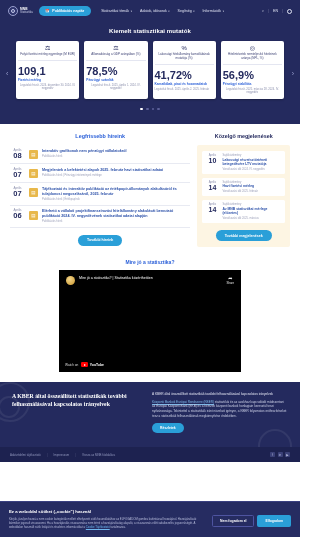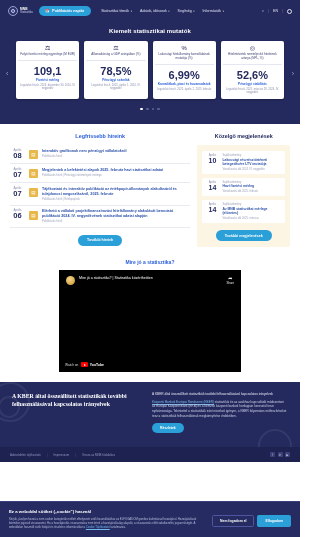--- a/index.html
+++ b/index.html
@@ -61,21 +61,21 @@
 
   
   .hero { background: #242a5e; padding: 6px 0 14px; position: relative; }
   .hero-title {
     text-align: center; color: #ffffff; font-size: 6px; font-weight: bold;
     margin-bottom: 7px; letter-spacing: .1px;
   }
   .cards { display: flex; gap: 5px; padding: 0 16px; align-items: stretch; }
   .card {
     flex: 1; background: #ffffff; border-radius: 2px;
-    display: flex; flex-direction: column; align-items: center;
+    display: flex; flex-direction: column; align-items: flex-start;
     padding: 4px 2px 4px; min-width: 0;
     box-shadow: 0 1px 2px rgba(0,0,0,.25);
   }
   .card-top {
     width: 100%; display:flex; flex-direction: column; align-items:center;
     padding-bottom: 3px; border-bottom: .5px solid #e4e6f1;
   }
   .card-ico { font-size: 6px; color: #242a5e; line-height: 1; margin-bottom: 2px; }
   .card-label {
     font-size: 3px; color: #3a3f72; text-align: center; line-height: 1.25;
@@ -318,33 +318,33 @@
       <div class="card-meta">Legutolsó frissít.
 2025. április 1.
 2024. IV. negyedév</div>
     </div>
 
     <div class="card">
       <div class="card-top">
         <div class="card-ico">%</div>
         <div class="card-label">Lakossági hitelállomány kamatlábának mutatója (%)</div>
       </div>
-      <div class="card-value">6,99%</div>
+      <div class="card-value">41,72%</div>
       <div class="card-sub">Kamatlábak, piaci és hozamadatok</div>
       <div class="card-meta">Legutolsó frissít.
 2025. április 2.
 2025. február</div>
     </div>
 
     <div class="card">
       <div class="card-top">
         <div class="card-ico">◎</div>
         <div class="card-label">Hitelintézetek nemteljesítő hiteleinek aránya (NPL, %)</div>
       </div>
-      <div class="card-value">52,6%</div>
+      <div class="card-value">56,9%</div>
       <div class="card-sub">Pénzügyi stabilitás</div>
       <div class="card-meta">Legutolsó frissít.
 2025. március 28.
 2024. IV. negyedév</div>
     </div>
   </div>
 
   <div class="dots">
     <div class="dot active"></div>
     <div class="dot"></div>

